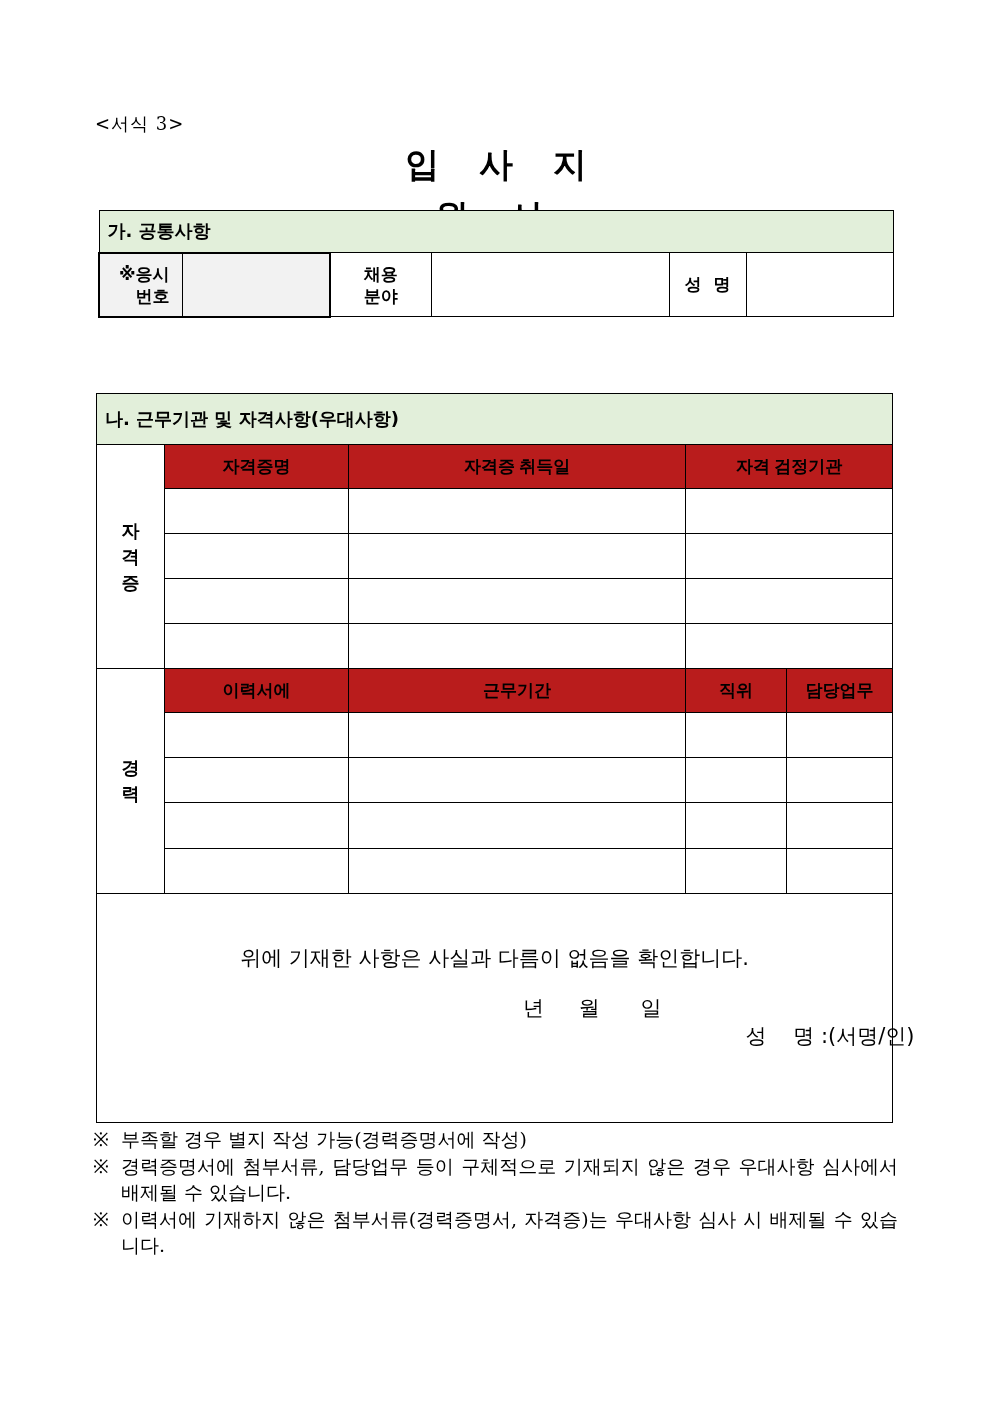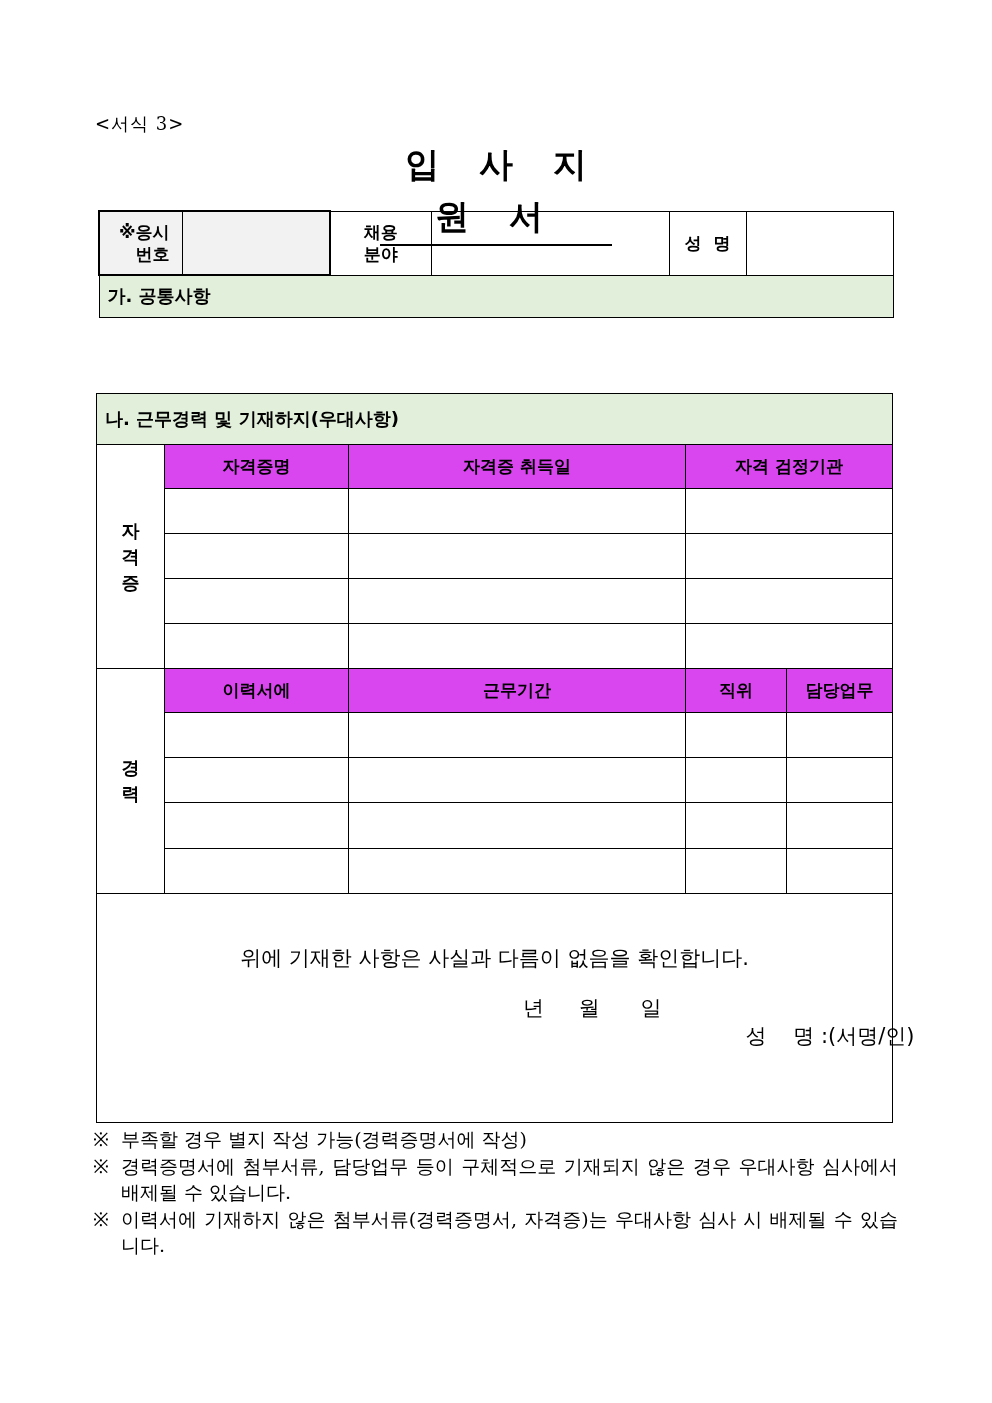--- a/index.html
+++ b/index.html
@@ -4,21 +4,21 @@
 <style>
   html, body { margin:0; padding:0; background:#ffffff; }
   body { width:992px; height:1403px; position:relative; overflow:hidden; font-family:"DejaVu Sans", sans-serif; color:#000; }
   .abs { position:absolute; }
   .form-code { left:95px; top:112px; font-family:"DejaVu Serif", serif; font-size:18px; letter-spacing:1px; }
   .title { left:380px; top:138px; width:232px; text-align:center; font-family:"DejaVu Serif", serif; font-weight:bold; font-size:34px; letter-spacing:14px; text-indent:14px; border-bottom:2px solid #000; line-height:52px; padding-bottom:2px; }
   table { border-collapse:collapse; table-layout:fixed; position:absolute; }
   td { border:1px solid #000; padding:0; font-size:17px; font-weight:bold; text-align:center; vertical-align:middle; }
   .sec-head { background:#e2efda; text-align:left; padding-left:8px; font-size:18px; }
   .gray { background:#f2f2f2; }
-  .blue { background:#d946ef; }
+  .blue { background:#b91c1c;font-family:Liberation Serif, serif; }
   .t1 { left:98px; top:210px; width:794px; }
   .t1 td.thick { border:2px solid #000; }
   .t2 { left:96px; top:393px; width:796px; }
   .vert { line-height:26px; font-size:18px; }
   .vert span { display:block; }
   .confirm { font-weight:normal; position:relative;padding-left:48px; }
   .confirm .line1 { position:absolute; left:0; right:0; top:50px; text-align:center; font-size:21px; }
   .confirm .date { position:absolute; left:426px; top:100px; font-size:21px; text-align:right; }
   .confirm .date span { margin-right:28px; }
   .confirm .sign { position:absolute; left:428px; top:128px; font-size:21px; text-align:right; white-space:pre; }
@@ -36,51 +36,51 @@
 <table class="t1">
   <colgroup>
     <col style="width:83px">
       <col style="width:148px">
       <col style="width:101px">
       <col style="width:238px">
       <col style="width:77px">
       <col style="width:147px">
   </colgroup>
   <tbody>
-      <tr style="height:64px">
+      <tr style="height:42px">
+    <td colspan="6" class="sec-head">가. 공통사항</td>
+  </tr>
+  <tr style="height:64px">
     <td class="gray thick" style="border-right:1px solid #000; text-align:right; padding-right:12px; line-height:22px;">
       <div>※응시</div>
       <div>번호</div>
     </td>
     <td class="gray thick" style="border-left:1px solid #000;"></td>
     <td style="line-height:22px;">
       <div>채용</div>
       <div>분야</div>
     </td>
     <td></td>
     <td style="white-space:pre;">성  명</td>
     <td></td>
-  </tr>
-  <tr style="height:42px">
-    <td colspan="6" class="sec-head">가. 공통사항</td>
   </tr>
 </tbody>
   </table>
 
 <table class="t2">
   <colgroup>
     <col style="width:68px">
       <col style="width:184px">
       <col style="width:337px">
       <col style="width:101px">
       <col style="width:106px">
   </colgroup>
   <tbody>
       <tr style="height:51px">
-    <td colspan="5" class="sec-head">나. 근무경력 및 기재하지(우대사항)</td>
+    <td colspan="5" class="sec-head">나. 근무기관 및 자격사항(우대사항)</td>
   </tr>
 
   <tr style="height:44px">
     <td rowspan="5" class="vert">
       <span>자</span>
       <span>격</span>
       <span>증</span>
     </td>
     <td class="blue">자격증명</td>
     <td class="blue">자격증 취득일</td>

